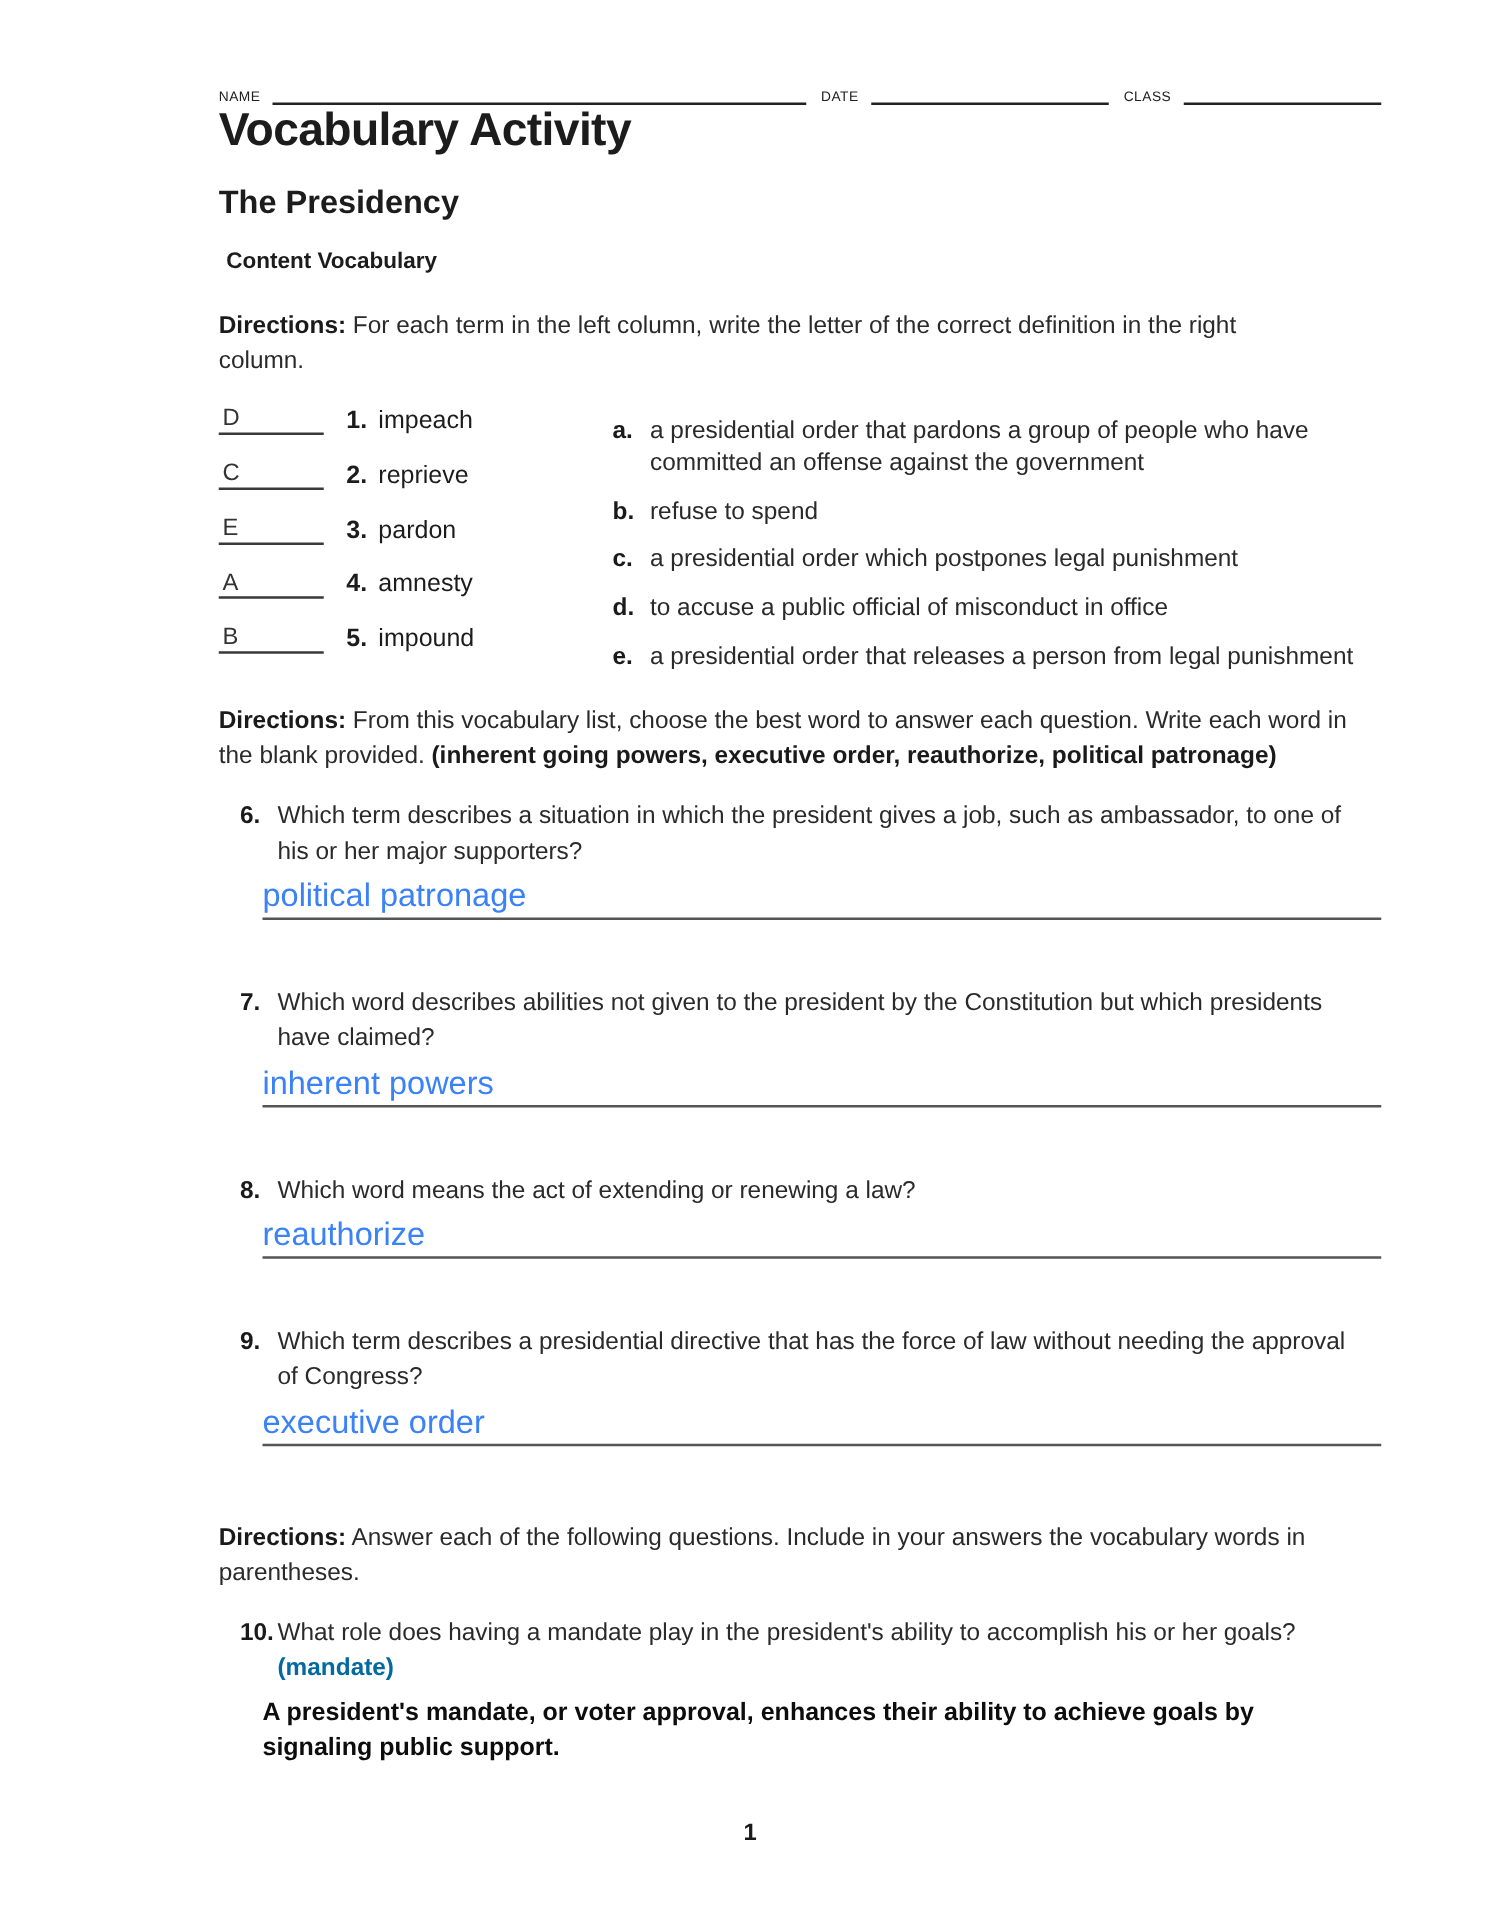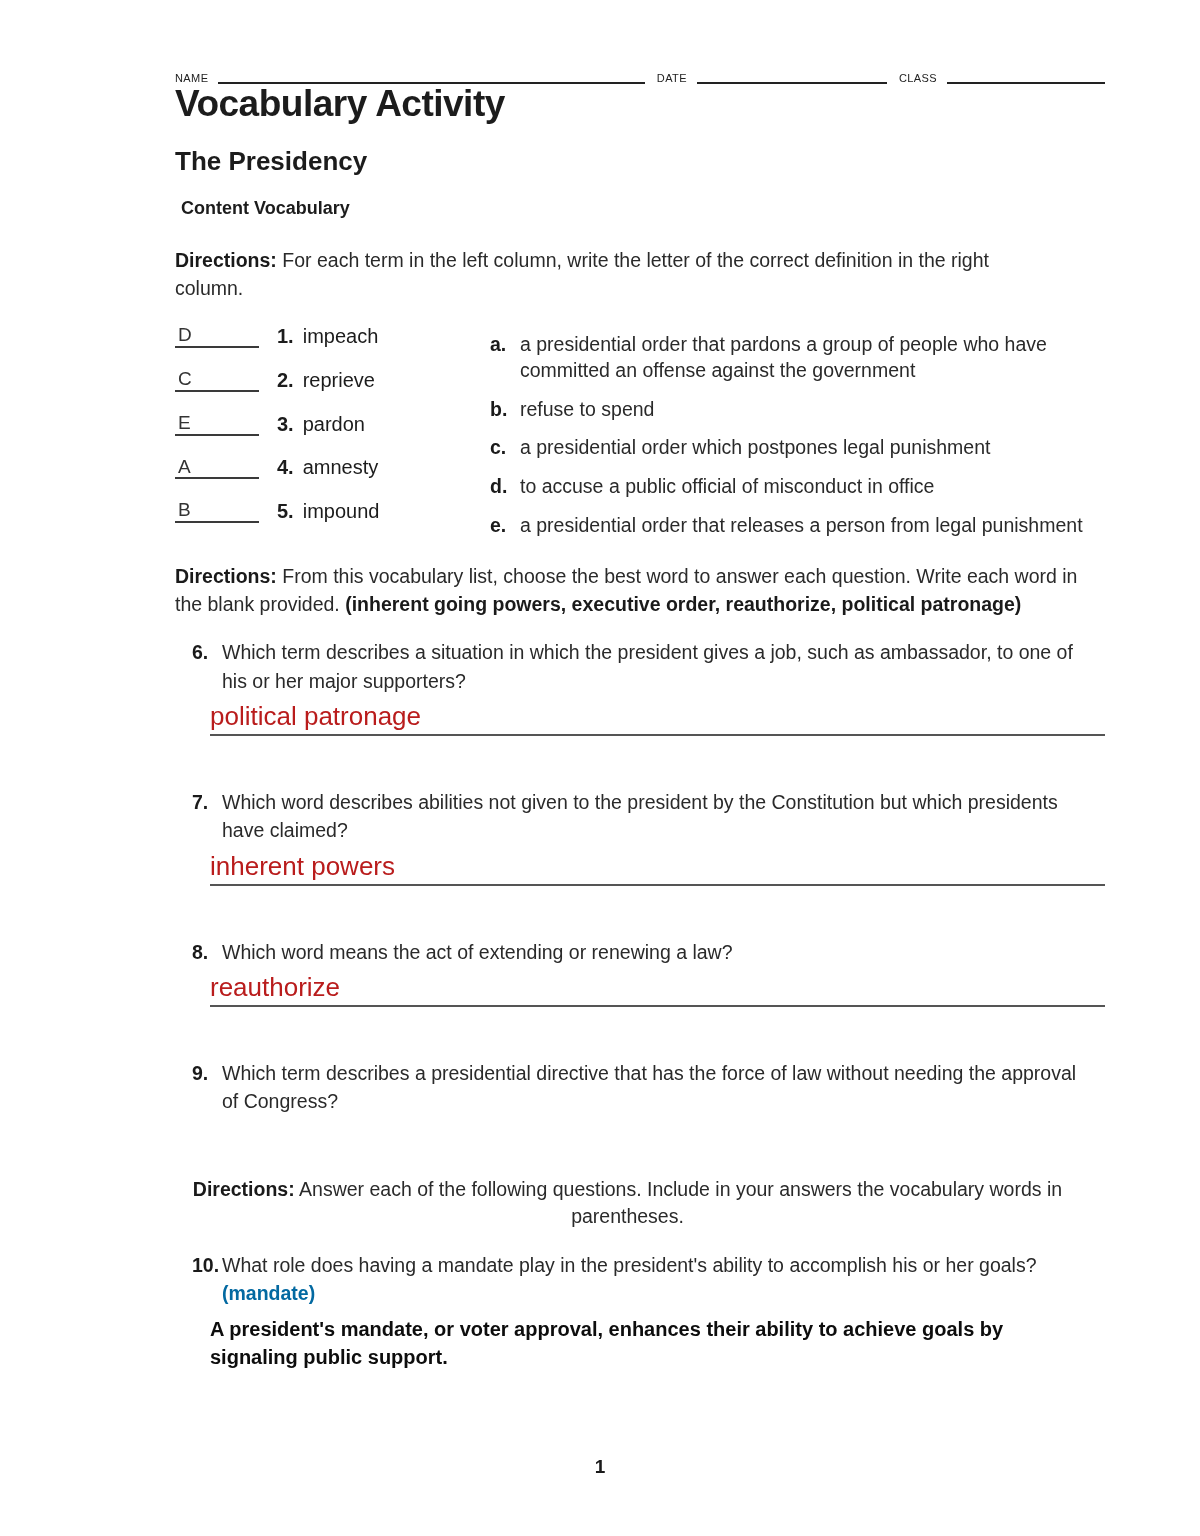--- a/index.html
+++ b/index.html
@@ -52,21 +52,21 @@
   
   .directions {
     font-size: 19.5px;
     line-height: 1.42;
     margin-top: 28px;
     color: #2a2a2a;
   }
   .directions b { color: #1a1a1a; }
   .dir-matching { max-width: 830px; }
   .dir-fill     { max-width: 925px; margin-top: 12px; }
-  .dir-open     { max-width: 905px; margin-top: 60px; text-align: center; }
+  .dir-open     { max-width: 905px; margin-top: 60px; }
 
   
   .matching { display: flex; margin-top: 6px; }
   .terms-col { width: 315px; flex-shrink: 0; padding-top: 2px; }
   .term-row {
     display: flex;
     align-items: flex-end;
     font-size: 20px;
     margin-bottom: 20px;
     line-height: 1.15;
@@ -109,21 +109,21 @@
     margin-top: 6px;
     border-bottom: 2px solid #555;
     min-height: 34px;
     display: flex;
     align-items: flex-end;
   }
   .answer-text {
     font-size: 26px;
     line-height: 1.2;
     padding-bottom: 2px;
-    color: #b91c1c;
+    color: #3b82f6;
   }
 
   
   .open-question { margin-top: 8px; }
   .open-answer {
     margin-left: 35px;
     margin-top: 8px;
     font-size: 20px;
     font-weight: bold;
     line-height: 1.4;
@@ -243,20 +243,23 @@
   <div class="answer-line">
     <span class="answer-text">reauthorize</span>
   </div>
 </div>
 
 <div class="question">
   <div class="q-row">
     <span class="q-num">9.</span>
     <span class="q-text">Which term describes a presidential directive that has the force of law without needing the approval of Congress?</span>
   </div>
+  <div class="answer-line">
+    <span class="answer-text">executive order</span>
+  </div>
 </div>
 
 <p class="directions dir-open"><b>Directions:</b> <span>Answer each of the following questions. Include in your answers the vocabulary words in parentheses.</span></p>
 
 <div class="open-question">
   <div class="q-row">
     <span class="q-num">10.</span>
     <span class="q-text"><span>What role does having a mandate play in the president's ability to accomplish his or her goals?</span><br><span class="q-hint">(mandate)</span></span>
   </div>
   <div class="open-answer">A president's mandate, or voter approval, enhances their ability to achieve goals by signaling public support.</div>

